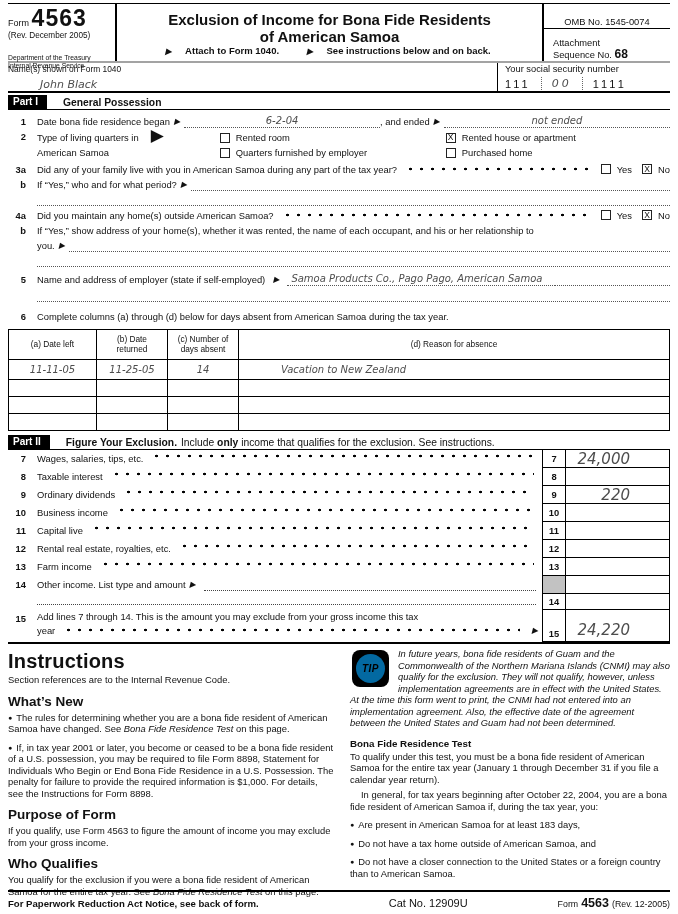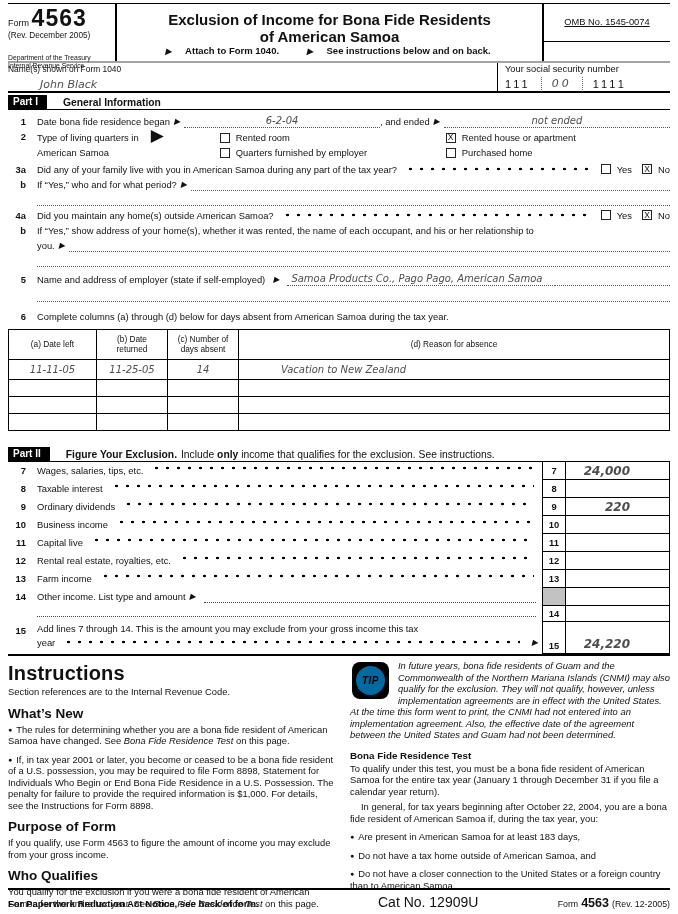--- a/index.html
+++ b/index.html
@@ -17,21 +17,21 @@
   .form-word { font-size:9px; }
   .form-num-big { font-size:23px; font-weight:bold; letter-spacing:1px; line-height:22px; }
   .rev { font-size:8.2px; margin-top:2px; }
   .dept { font-size:6.8px; margin-top:14px; line-height:8px; }
   .hdr-mid { flex:1; border-left:2px solid #000; border-right:2px solid #000;
              display:flex; flex-direction:column; justify-content:space-between;
              text-align:center; padding:7px 4px 9px; }
   .title { font-size:15px; font-weight:bold; line-height:17px; }
   .attach-note { font-size:9.5px; font-weight:bold; }
   .attach-note span { margin:0 7px; }
-  .hdr-right { width:126px; display:flex; flex-direction:column; font-size:9.3px;text-decoration:underline; }
+  .hdr-right { width:126px; display:flex; flex-direction:column; font-size:9.3px; }
   .omb { text-align:center; padding:13px 0 0; height:38px; border-bottom:1.5px solid #000; }
   .attach-seq { padding:9px 0 0 9px; line-height:11px; }
   .seq-num { font-size:12px; }
 
   
   .name-row { display:flex; height:30px; border-bottom:2px solid #000; }
   .name-left { flex:1; font-size:8.4px; padding-top:1px; }
   .name-value { margin:4px 0 0 32px; font-size:11px; }
   .ssn-box { width:173px; border-left:1.5px solid #000; padding:1px 0 4px 7px; font-size:9.3px; }
   .ssn-digits { display:flex; align-items:center; margin-top:3px; font-size:11px; }
@@ -78,21 +78,21 @@
   .abs-table tr:last-child td { border-bottom:1.6px solid #000; }
 
   
   .p2row { display:flex; align-items:stretch; height:18px; }
   .p2text { white-space:nowrap; padding-top:3px; }
   .p2lnum { width:18px; text-align:right; font-weight:bold; margin-right:11px;
             flex-shrink:0; padding-top:3px; }
   .p2cell { flex-shrink:0; border-bottom:1.2px solid #000; display:flex; align-items:center; }
   .p2n { width:24px; border-left:1.2px solid #000; border-right:1.2px solid #000;
          font-weight:bold; justify-content:center; }
-  .p2a { width:70px; justify-content:flex-end; padding-right:6px; font-size:12px;font-weight:bold; }
+  .p2a { width:70px; justify-content:flex-end; padding-right:6px; font-size:15px; }
   .p2c { width:34px; border-right:1.2px solid #000; }
   .p2n.gray { background:#c2c2c2; }
   .dotfill { flex:1; border-bottom:1.6px dotted #444; height:11px; margin:0 6px 0 4px; }
   .row15 { height:32px; }
   .row15 .p2cell { align-items:flex-end; padding-bottom:2px; }
   .p15left { flex:1; display:flex; flex-direction:column; justify-content:flex-start; }
   .p15l1 { white-space:nowrap; padding-top:1px; }
   .p15l2 { display:flex; align-items:center; height:16px; }
   .heavy-rule { border-top:2.5px solid #000; width:662px; }
 
@@ -112,21 +112,21 @@
               display:flex; align-items:center; justify-content:center; margin:2px 9px 2px 2px; }
   .tip-circle { width:29px; height:29px; background:#0369a1; border-radius:50%;
                 display:flex; align-items:center; justify-content:center;
                 font-weight:bold; font-size:10px; letter-spacing:0.5px; color:#000; }
 
   
   .footer { position:absolute; left:8px; right:8px; bottom:4px;
             border-top:2.5px solid #000; display:flex; align-items:baseline;
             justify-content:space-between; padding-top:4px; }
   .foot-notice { font-weight:bold; font-size:9.6px; }
-  .foot-cat { font-size:14px; margin-left:40px; }
+  .foot-cat { font-size:11px; margin-left:40px; }
   .foot-form { font-size:8.8px; }
   .foot-form b { font-size:12.5px; margin:0 3px; }
   .nw { white-space:nowrap; }
 </style>
 </head>
 <body>
 
 <div class="page">
 
   <div class="hdr">
@@ -146,20 +146,25 @@
       </div>
       <div class="attach-note">
         <span><i class="arrow">▶</i>
         <span>Attach to Form 1040.</span></span>
         <span><i class="arrow">▶</i>
         <span>See instructions below and on back.</span></span>
       </div>
     </div>
     <div class="hdr-right">
       <div class="omb">OMB No. 1545-0074</div>
+      <div class="attach-seq">
+        <div>Attachment</div>
+        <div><span>Sequence No.</span>
+          <b class="seq-num">68</b></div>
+      </div>
     </div>
   </div>
 
   <div class="name-row">
     <div class="name-left">
       <div>Name(s) shown on Form 1040</div>
       <div class="name-value hw">John Black</div>
     </div>
     <div class="ssn-box">
       <div>Your social security number</div>
@@ -168,21 +173,21 @@
         <span class="ssn-sep"></span>
         <span class="grp hw">00</span>
         <span class="ssn-sep"></span>
         <span class="grp">1111</span>
       </div>
     </div>
   </div>
 
   <div class="part-bar">
     <div class="part-label">Part I</div>
-    <div class="part-title">General Information</div>
+    <div class="part-title">General Possession</div>
   </div>
 
   <div class="fline" style="height:18px; margin-top:2px;">
     <span class="lnum">1</span>
     <span class="nw">Date bona fide residence began</span>
     <i class="arrow">▶</i>
     <span class="entry hw" style="width:196px;">6-2-04</span>
     <span class="nw">, and ended</span>
     <i class="arrow">▶</i>
     <span class="entry hw" style="flex:1;">not ended</span>
@@ -314,21 +319,21 @@
     </tr>
     <tr>
       <td></td>
       <td></td>
       <td></td>
       <td></td>
     </tr>
   </tbody>
     </table>
 
-  <div class="part-bar" style="margin-top:16px; width:662px;">
+  <div class="part-bar" style="margin-top:4px; width:662px;">
     <div class="part-label">Part II</div>
     <div class="part-title">Figure Your Exclusion.</div>
     <div class="part-extra">
       <span>Include</span>
       <b>only</b>
       <span>income that qualifies for the exclusion. See instructions.</span>
     </div>
   </div>
 
   <div class="p2row">

